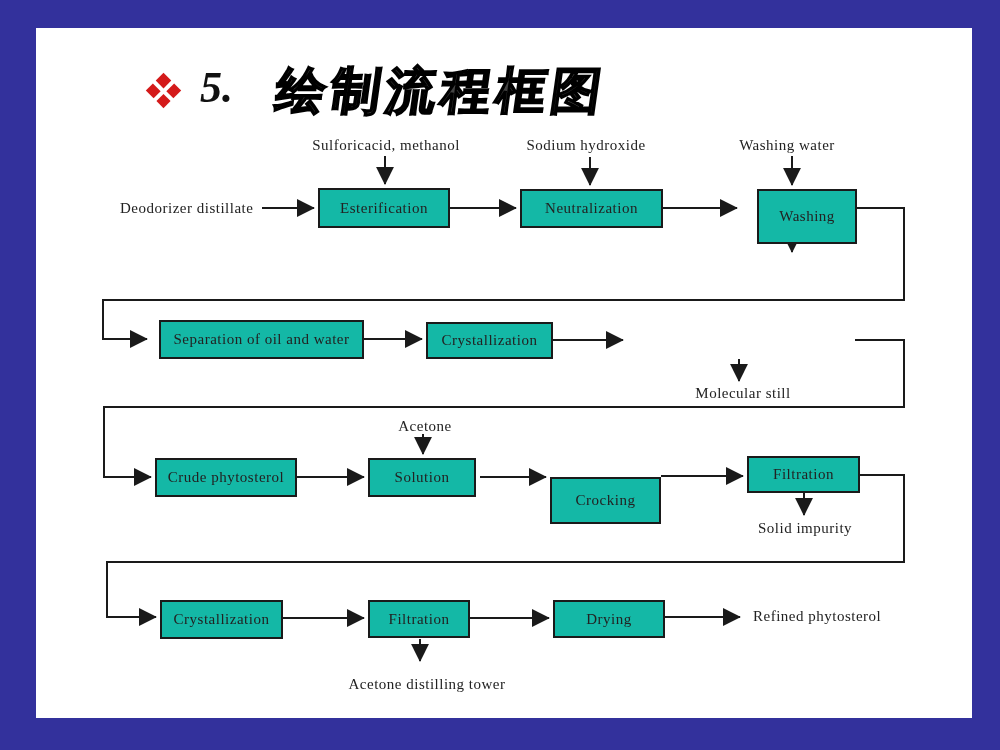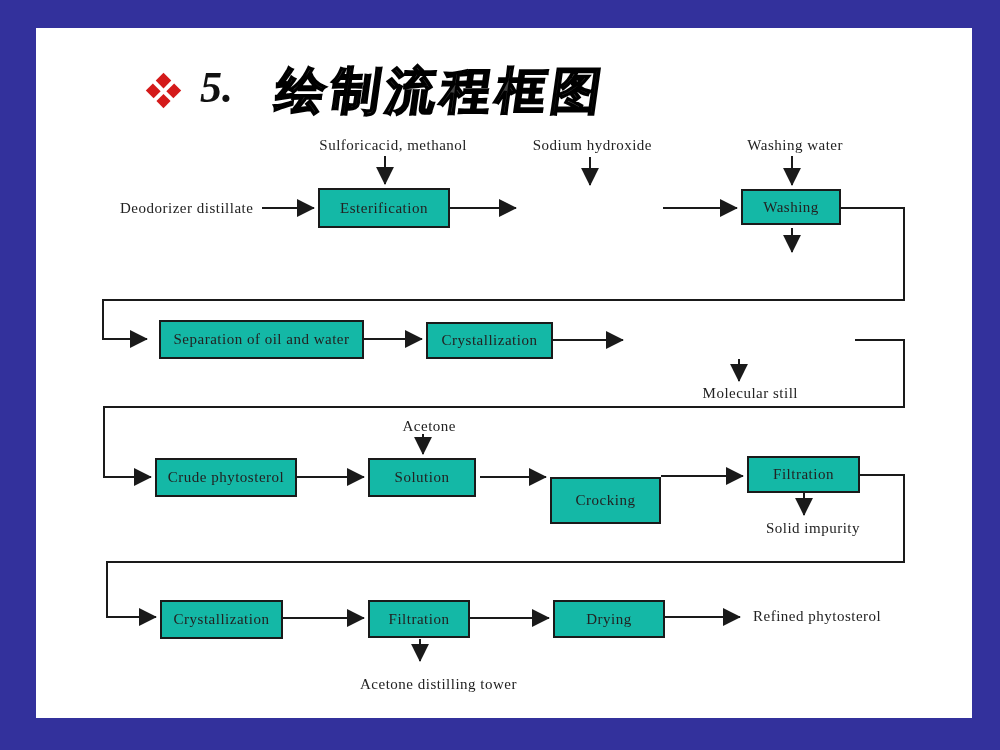--- a/index.html
+++ b/index.html
@@ -13,21 +13,21 @@
           display:grid;grid-template-columns:1fr 1fr;grid-template-rows:1fr 1fr;gap:4px;}
   .bullet span{background:#d41a1a;display:block;}
   .title-number{position:absolute;left:200px;top:62px;font-size:44px;font-weight:bold;font-style:italic;color:#111;}
   .title-text{position:absolute;left:276px;top:58px;font-size:50px;font-weight:bold;
               letter-spacing:5px;color:#444;-webkit-text-stroke:1.8px #000;transform:skewX(-8deg);white-space:nowrap;}
 
   
   .fbox{position:absolute;border:2px solid #1a1a1a;background:#14b8a6;display:flex;align-items:center;justify-content:center;
         font-size:15px;color:#222;letter-spacing:0.5px;white-space:nowrap;box-sizing:border-box;}
   .flabel{position:absolute;font-size:15px;color:#222;letter-spacing:0.5px;white-space:nowrap;}
-  .center{text-align:right;}
+  .center{text-align:center;}
 </style>
 </head>
 <body>
 
 <div class="stage">
   <div class="slide"></div>
 
   <div class="bullet">
     <span></span>
       <span></span>
@@ -63,21 +63,22 @@
       <path d="M804,493 V515" marker-end="url(#ah)"></path>
       <path d="M860,475 H904 V562 H107 V617 H156" marker-end="url(#ah)"></path>
       <path d="M283,618 H364" marker-end="url(#ah)"></path>
       <path d="M470,618 H549" marker-end="url(#ah)"></path>
       <path d="M665,617 H740" marker-end="url(#ah)"></path>
       <path d="M420,639 V661" marker-end="url(#ah)"></path>
     </g>
   </svg>
 
   <div class="fbox" style="left:318px;top:188px;width:132px;height:40px">Esterification</div>
-  <div class="fbox" style="left:741px;top:189px;width:100px;height:36px">Washing</div>
+  <div class="fbox" style="left:520px;top:189px;width:143px;height:39px">Neutralization</div>
+  <div class="fbox" style="left:757px;top:189px;width:100px;height:55px">Washing</div>
   <div class="fbox" style="left:159px;top:320px;width:205px;height:39px">Separation of oil and water</div>
   <div class="fbox" style="left:426px;top:322px;width:127px;height:37px">Crystallization</div>
   <div class="fbox" style="left:155px;top:458px;width:142px;height:39px">Crude phytosterol</div>
   <div class="fbox" style="left:368px;top:458px;width:108px;height:39px">Solution</div>
   <div class="fbox" style="left:550px;top:477px;width:111px;height:47px">Crocking</div>
   <div class="fbox" style="left:747px;top:456px;width:113px;height:37px">Filtration</div>
   <div class="fbox" style="left:160px;top:600px;width:123px;height:39px">Crystallization</div>
   <div class="fbox" style="left:368px;top:600px;width:102px;height:38px">Filtration</div>
   <div class="fbox" style="left:553px;top:600px;width:112px;height:38px">Drying</div>
 

